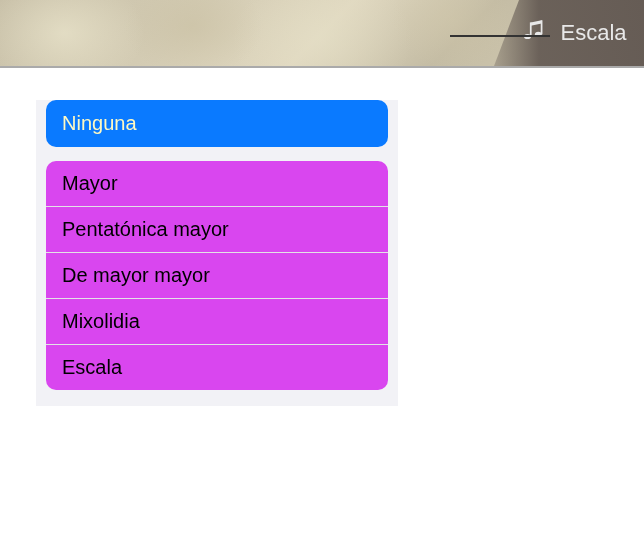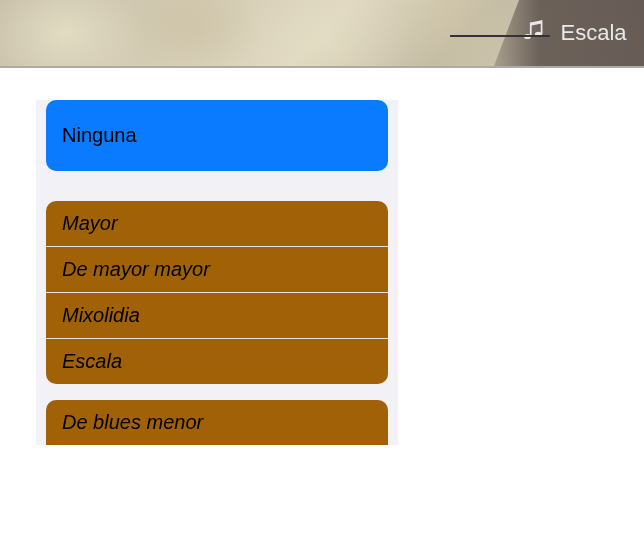--- a/index.html
+++ b/index.html
@@ -58,34 +58,33 @@
     }
     .panel {
       position: absolute;
       left: 36px;
       top: 100px;
       width: 362px;
       background: #f2f2f6;
       padding-bottom: 0;
     }
     .selected-pill {
-      margin: 0 10px 30px 10px;
+      margin: 0 10px 14px 10px;
       background: #0a7aff;
-      color: #000000;
+      color: #fef9c3;
       border-radius: 10px;
-      padding: 24px 16px;
+      padding: 12px 16px;
       font-size: 20px;
       font-weight: 400;
     }
     .group {
-      background: #a16207;
+      background: #d946ef;
       border-radius: 10px;
       margin: 0 10px 16px 10px;
       overflow: hidden;
-      font-style: italic;
     }
     .group-last {
       margin-bottom: 0;
       border-bottom-left-radius: 0;
       border-bottom-right-radius: 0;
     }
     .row {
       padding: 11px 16px;
       font-size: 20px;
       color: #000;
@@ -119,28 +118,28 @@
 <div class="panel">
   <div class="selected-pill">
     <span>Ninguna</span>
   </div>
 
   <div class="group">
     <div class="row">
       <span>Mayor</span>
     </div>
     <div class="row">
+      <span>Pentatónica mayor</span>
+    </div>
+    <div class="row">
       <span>De mayor mayor</span>
     </div>
     <div class="row">
       <span>Mixolidia</span>
     </div>
     <div class="row">
       <span>Escala</span>
     </div>
   </div>
 
   <div class="group group-last">
-    <div class="row">
-      <span>De blues menor</span>
-    </div>
   </div>
 </div>
 
 </body></html>

